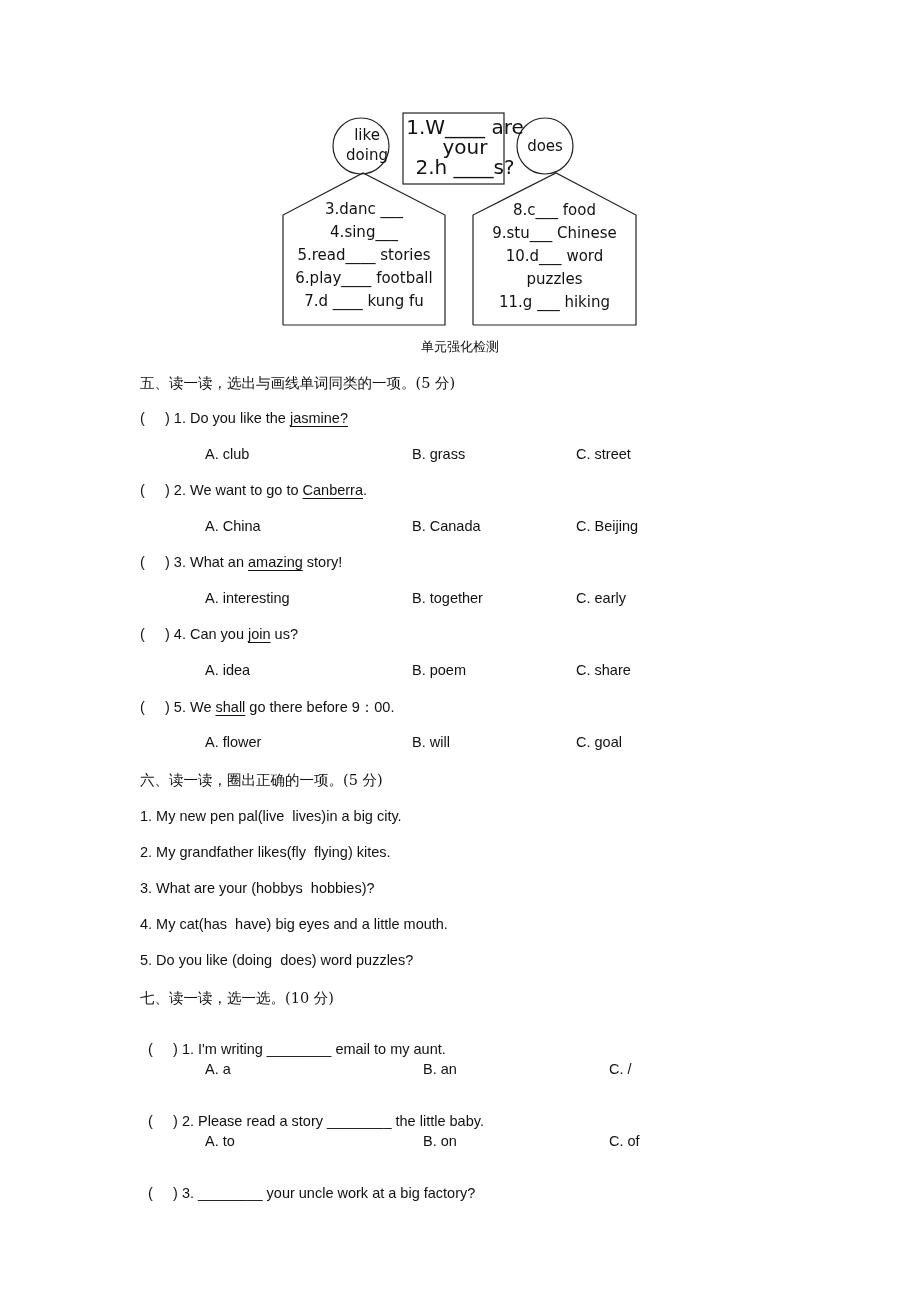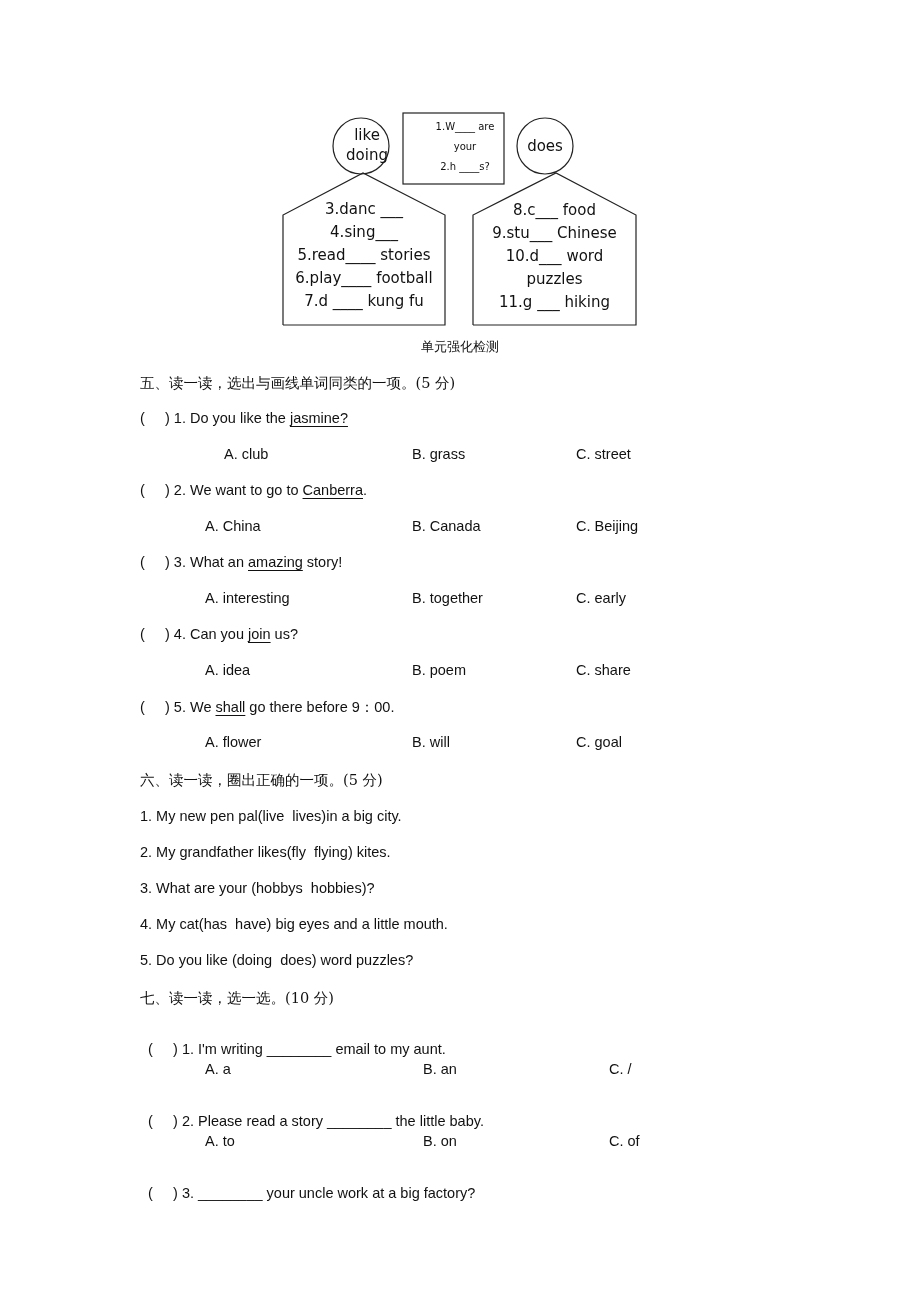--- a/index.html
+++ b/index.html
@@ -30,21 +30,21 @@
     <circle cx="545" cy="146" r="28" fill="none" stroke="#222" stroke-width="1.2"></circle>
 
     <polyline points="473,325 473,215 556,173 636,215 636,325 473,325" fill="none" stroke="#222" stroke-width="1.2"></polyline>
   </svg>
 
   <div class="circle-label" style="left:333px;top:125px;width:68px;">
     <div>like</div>
     <div>doing</div>
   </div>
 
-  <div class="dtext" style="left:403px;top:117px;width:124px;line-height:20px;font-size:10px;">
+  <div class="dtext" style="left:403px;top:117px;width:124px;line-height:20px;font-size:20px;">
     <div>1.W____ are</div>
     <div>your</div>
     <div>2.h ____s?</div>
   </div>
 
   <div class="circle-label" style="left:517px;top:136px;width:56px;">does</div>
 
   <div class="dtext" style="left:283px;top:198px;width:162px;">
     <div>3.danc ___</div>
     <div>4.sing___</div>
@@ -61,21 +61,21 @@
     <div>11.g ___  hiking</div>
   </div>
 </div>
 
 <div class="caption">单元强化检测</div>
 
 <div class="heading" style="top:374px;">五、读一读，选出与画线单词同类的一项。(5 分)</div>
 
 <div id="s5">
     <div class="line mono" style="top: 410px;"><span>(     )</span> <span>1.</span> <span>Do you like the </span><span class="u">jasmine?</span><span></span></div>
-    <div class="opt mono" style="top: 446px; left: 205px; margin-left: 19px;">A. club</div>
+    <div class="opt mono" style="top: 446px; left: 205px;">A. club</div>
     <div class="opt mono" style="top: 446px; left: 412px;">B. grass</div>
     <div class="opt mono" style="top: 446px; left: 576px;">C. street</div>
     <div class="line mono" style="top: 482px;"><span>(     )</span> <span>2.</span> <span>We want to go to </span><span class="u">Canberra</span><span>.</span></div>
     <div class="opt mono" style="top: 518px; left: 205px;">A. China</div>
     <div class="opt mono" style="top: 518px; left: 412px;">B. Canada</div>
     <div class="opt mono" style="top: 518px; left: 576px;">C. Beijing</div>
     <div class="line mono" style="top: 554px;"><span>(     )</span> <span>3.</span> <span>What an </span><span class="u">amazing</span><span> story!</span></div>
     <div class="opt mono" style="top: 590px; left: 205px;">A. interesting</div>
     <div class="opt mono" style="top: 590px; left: 412px;">B. together</div>
     <div class="opt mono" style="top: 590px; left: 576px;">C. early</div>

